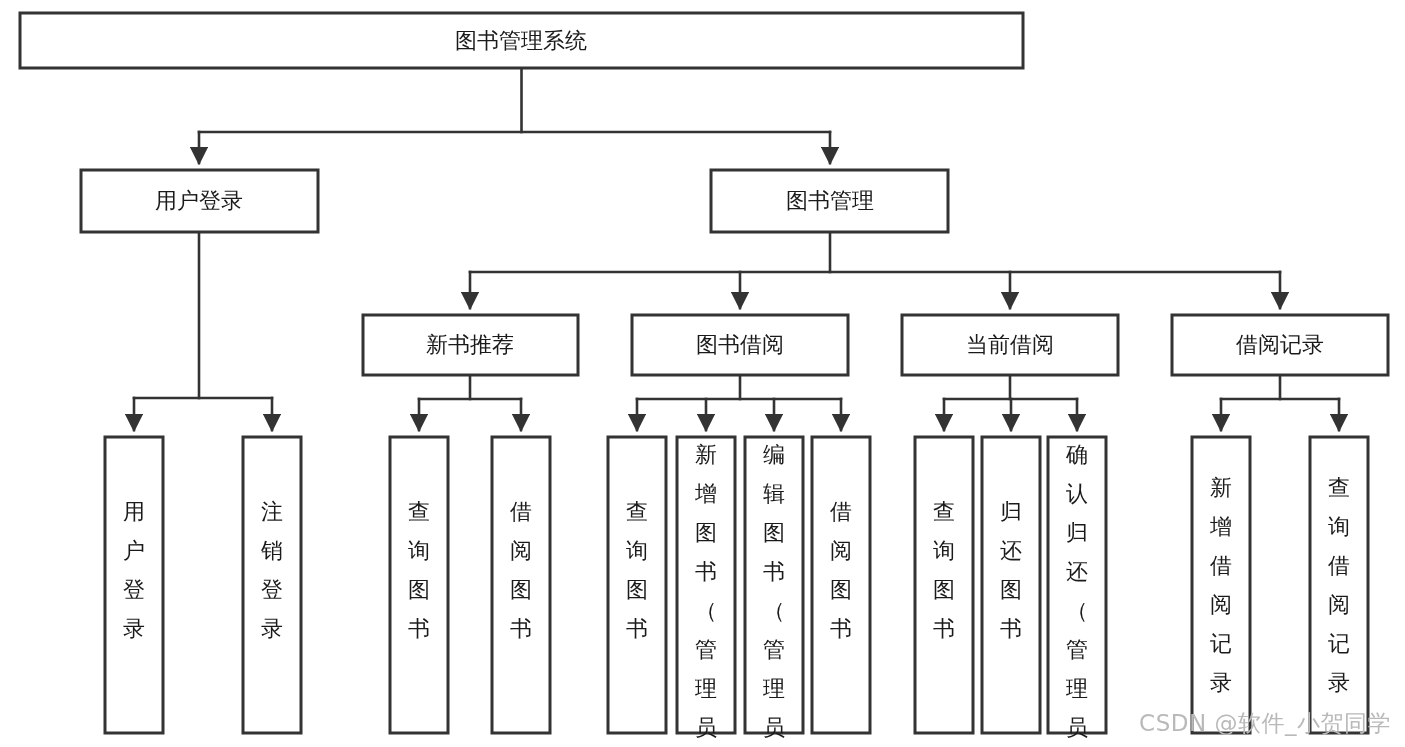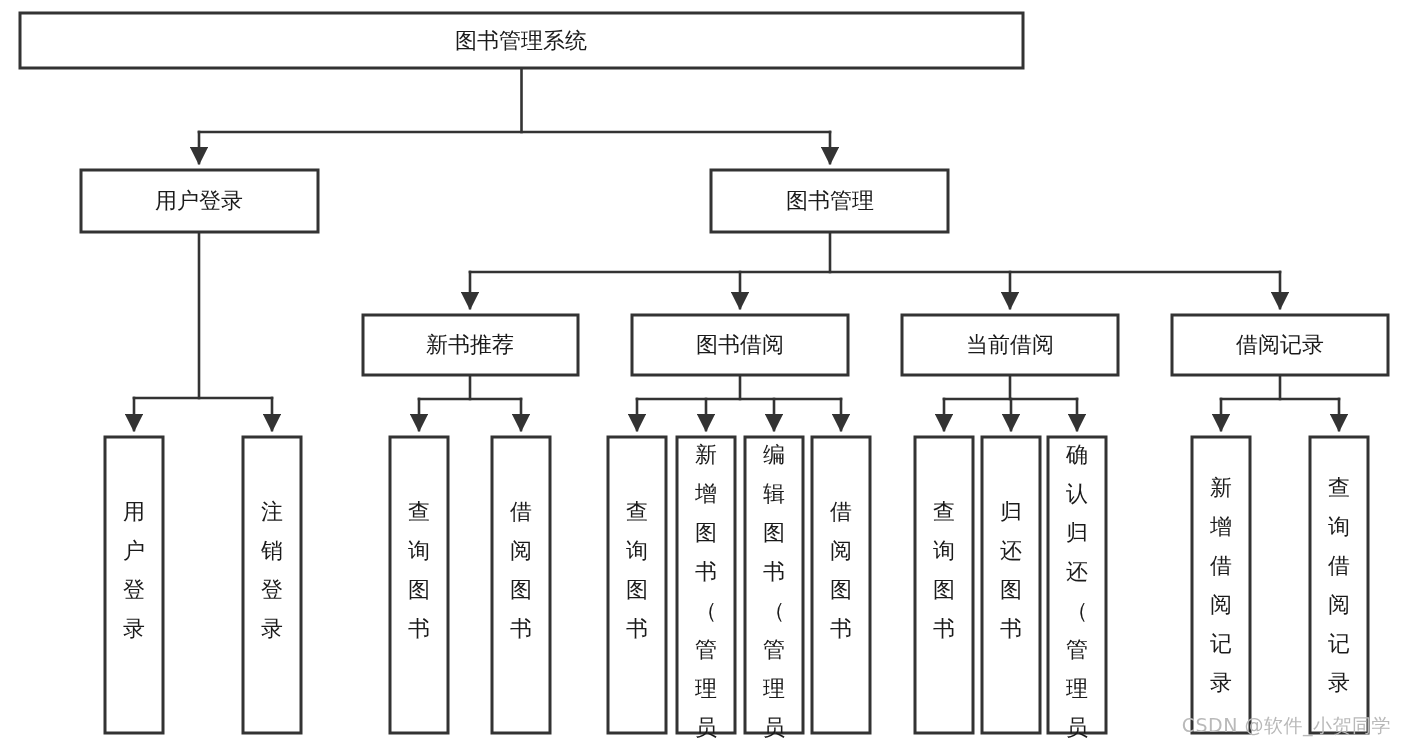--- a/index.html
+++ b/index.html
@@ -48,21 +48,21 @@
     font-family: "DejaVu Sans", "Liberation Sans", sans-serif;
     fill: #1a1a1a;
     font-size: 22px;
     text-anchor: middle;
   }
   .watermark-text {
     position: absolute;
     right: 14px;
     bottom: 8px;
     font-family: "DejaVu Sans", "Liberation Sans", sans-serif;
-    font-size: 19px;
+    font-size: 23px;
     color: #b9b9b9;
     letter-spacing: 0.5px;
     white-space: nowrap;
     user-select: none;
   }
 </style>
 </head>
 <body>
 
 <div id="diagram-root">

